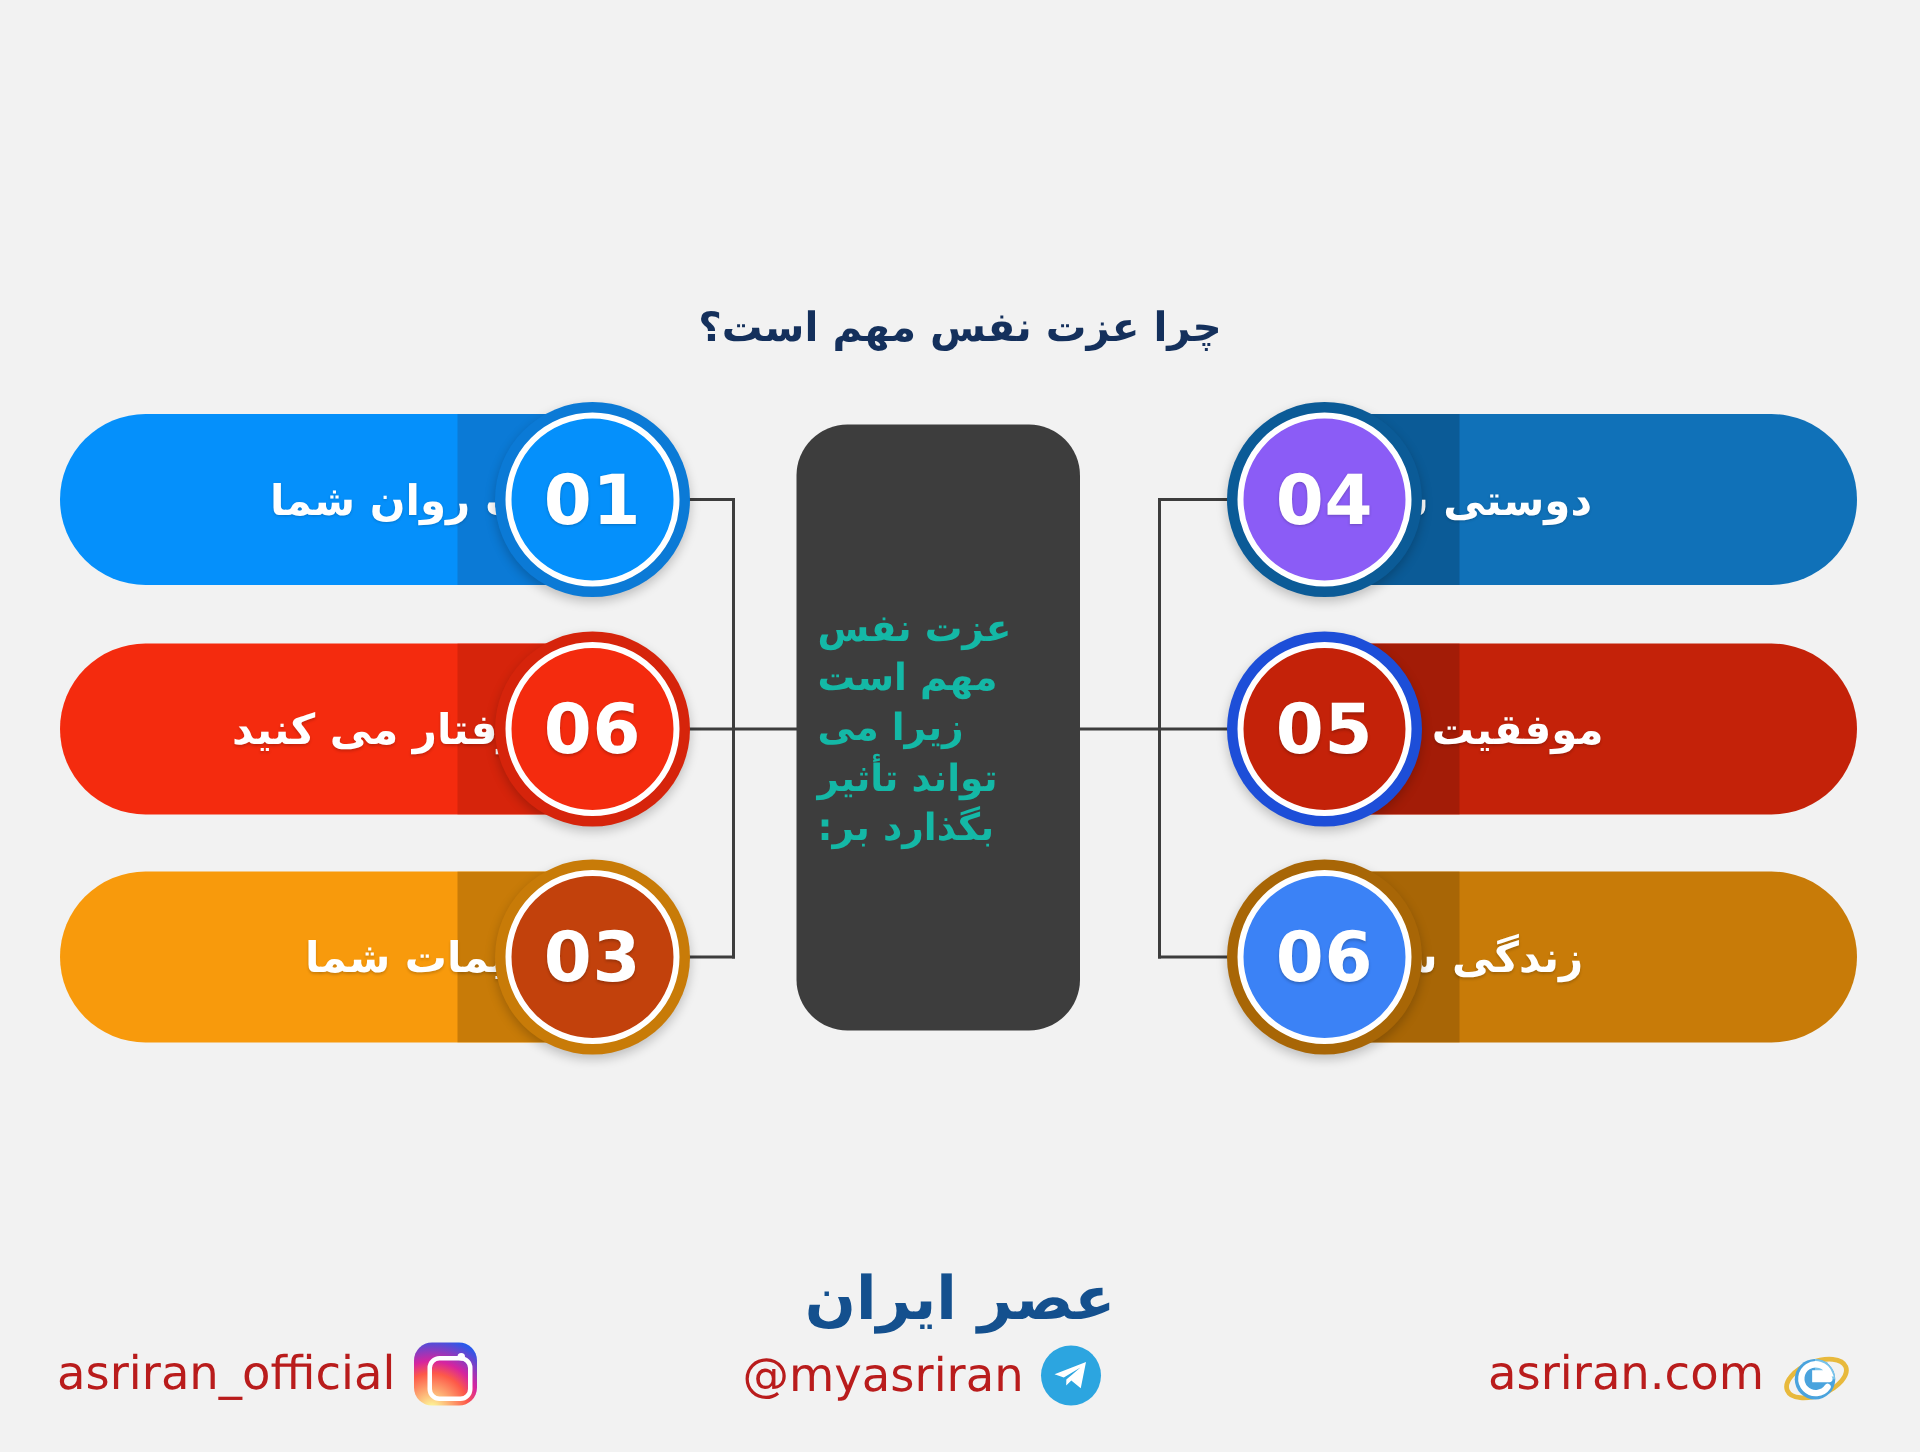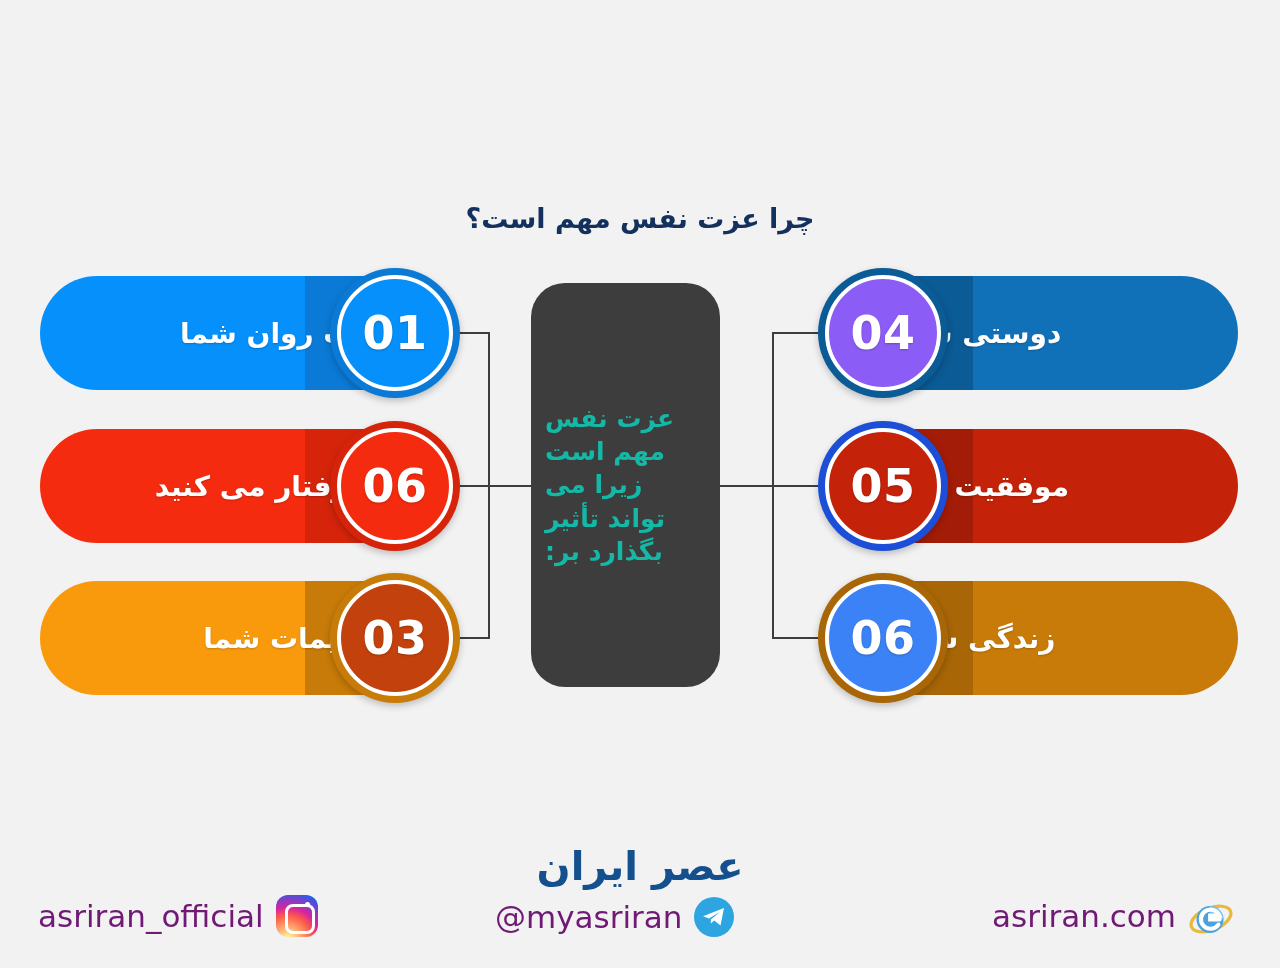--- a/index.html
+++ b/index.html
@@ -178,21 +178,21 @@
   }
 
   .footer-item {
     position: absolute;
     display: flex;
     align-items: center;
     gap: 12px;
   }
   .footer-item .handle {
     font-size: 31px;
-    color: #701a75;
+    color: #b91c1c;
     direction: ltr;
     font-family: "DejaVu Sans", "Liberation Sans", sans-serif;
   }
   .fi-instagram { left: 38px;  top: 895px; }
   .fi-telegram  { left: 495px; top: 897px; }
   .fi-web       { left: 992px; top: 893px; }
 
   .ig-icon {
     width: 42px; height: 42px;
     border-radius: 12px;

